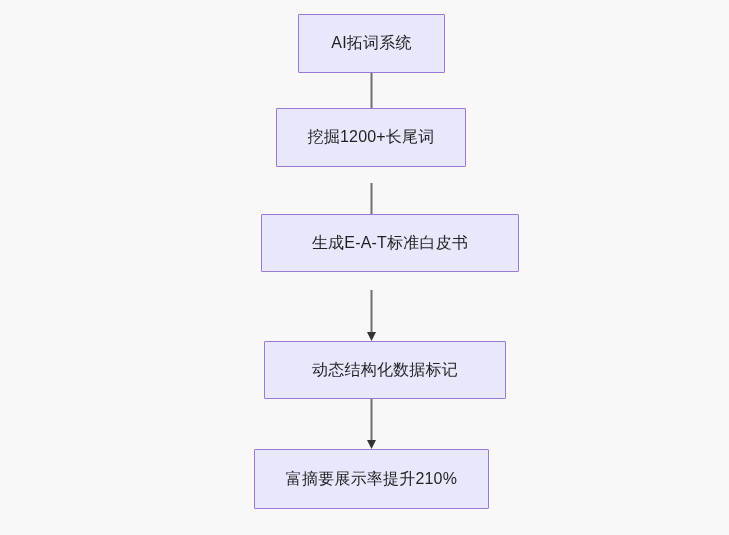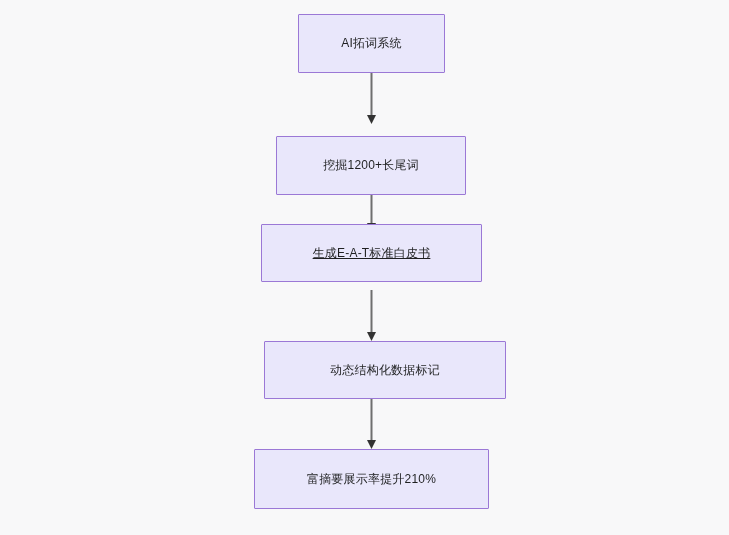--- a/index.html
+++ b/index.html
@@ -21,21 +21,21 @@
   .node {
     position: absolute;
     box-sizing: border-box;
     background: #e9e7fb;
     border: 1.6px solid #9b78d6;
     border-radius: 1px;
     display: flex;
     align-items: center;
     justify-content: center;
     color: #1f2021;
-    font-size: 12px;
+    font-size: 16px;
     line-height: 1;
     letter-spacing: 0.2px;
     white-space: nowrap;
   }
   .node-label {
     display: block;
     padding-bottom: 1px;
   }
   .edge {
     position: absolute;
@@ -75,25 +75,25 @@
     <svg width="16" height="50" viewBox="0 0 16 50" aria-hidden="true">
       <line x1="7.5" y1="0" x2="7.5" y2="42" stroke="#6f6f6f" stroke-width="2"></line>
       <polygon points="3,41 12,41 7.5,50" fill="#333333"></polygon>
     </svg>
   </div>
 
   <div class="node" style="left:298px; top:14px; width:147px; height:59px;">
     <span class="node-label">AI拓词系统</span>
   </div>
 
-  <div class="node" style="left:276px; top:136px; width:190px; height:59px;">
+  <div class="node" style="left:276px; top:108px; width:190px; height:59px;">
     <span class="node-label">挖掘1200+长尾词</span>
   </div>
 
-  <div class="node" style="left:261px; top:224px; width:221px; height:58px;text-decoration:underline;">
+  <div class="node" style="left:261px; top:214px; width:258px; height:58px;">
     <span class="node-label">生成E-A-T标准白皮书</span>
   </div>
 
   <div class="node" style="left:264px; top:341px; width:242px; height:58px;">
     <span class="node-label">动态结构化数据标记</span>
   </div>
 
   <div class="node" style="left:254px; top:449px; width:235px; height:60px;">
     <span class="node-label">富摘要展示率提升210%</span>
   </div>

